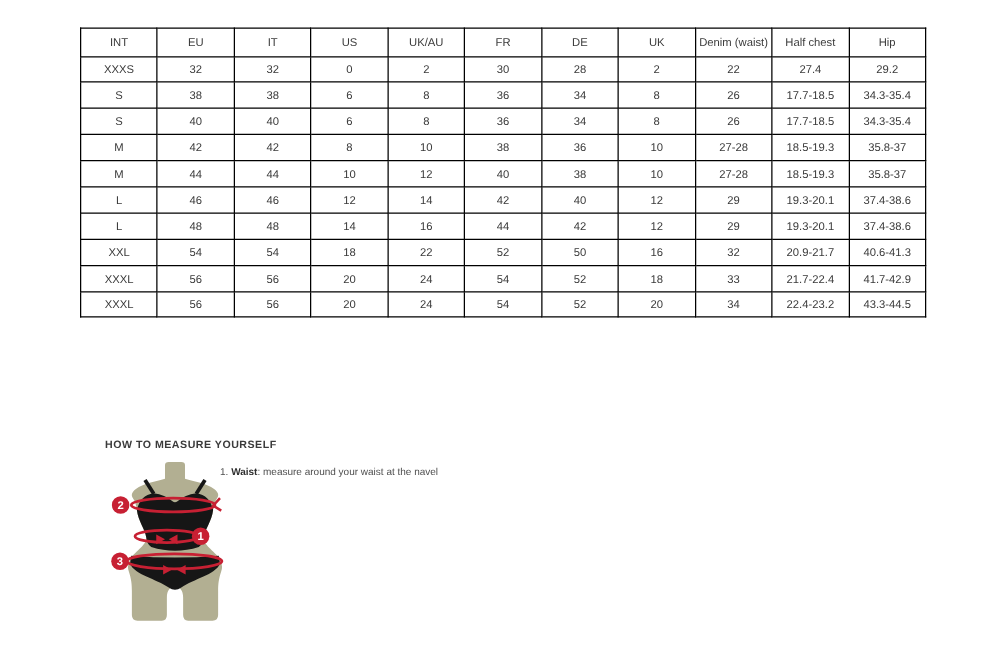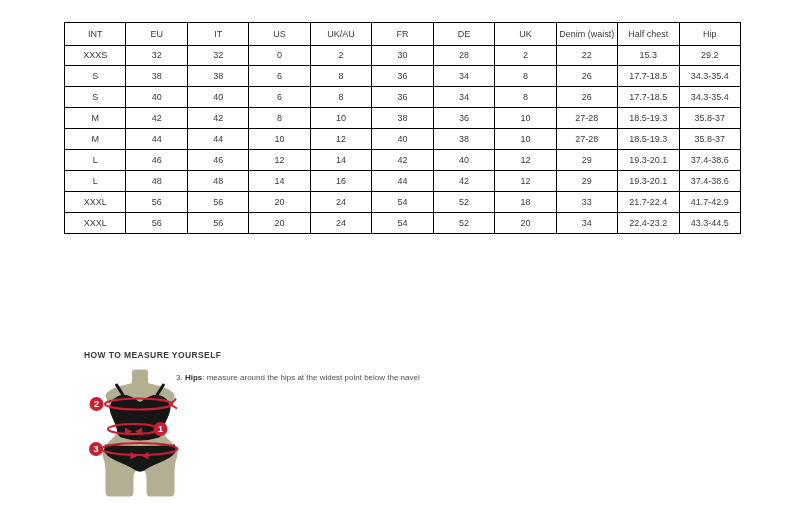--- a/index.html
+++ b/index.html
@@ -82,21 +82,21 @@
       <tr>
         <td>XXXS</td>
         <td>32</td>
         <td>32</td>
         <td>0</td>
         <td>2</td>
         <td>30</td>
         <td>28</td>
         <td>2</td>
         <td>22</td>
-        <td>15.3</td>
+        <td>27.4</td>
         <td>29.2</td>
       </tr>
       <tr>
         <td>S</td>
         <td>38</td>
         <td>38</td>
         <td>6</td>
         <td>8</td>
         <td>36</td>
         <td>34</td>
@@ -162,20 +162,33 @@
         <td>48</td>
         <td>48</td>
         <td>14</td>
         <td>16</td>
         <td>44</td>
         <td>42</td>
         <td>12</td>
         <td>29</td>
         <td>19.3-20.1</td>
         <td>37.4-38.6</td>
+      </tr>
+      <tr>
+        <td>XXL</td>
+        <td>54</td>
+        <td>54</td>
+        <td>18</td>
+        <td>22</td>
+        <td>52</td>
+        <td>50</td>
+        <td>16</td>
+        <td>32</td>
+        <td>20.9-21.7</td>
+        <td>40.6-41.3</td>
       </tr>
       <tr>
         <td>XXXL</td>
         <td>56</td>
         <td>56</td>
         <td>20</td>
         <td>24</td>
         <td>54</td>
         <td>52</td>
         <td>18</td>
@@ -264,14 +277,14 @@
     <circle cx="78.5" cy="61" r="7" fill="#c72033"></circle>
     <text x="78.5" y="64.2" text-anchor="middle" font-size="9" font-weight="bold" fill="#ffffff">1</text>
   </g>
   <g>
     <circle cx="14" cy="81" r="7" fill="#c72033"></circle>
     <text x="14" y="84.2" text-anchor="middle" font-size="9" font-weight="bold" fill="#ffffff">3</text>
   </g>
 </svg>
 
 <div class="measure-list">
-    <div class="measure-item"><span>3. </span><b>Hips</b><span>: measure around the hips at the widest point below the navel</span></div>
+    <div class="measure-item"><span>1. </span><b>Waist</b><span>: measure around your waist at the navel</span></div>
   </div>
 
 </body></html>

